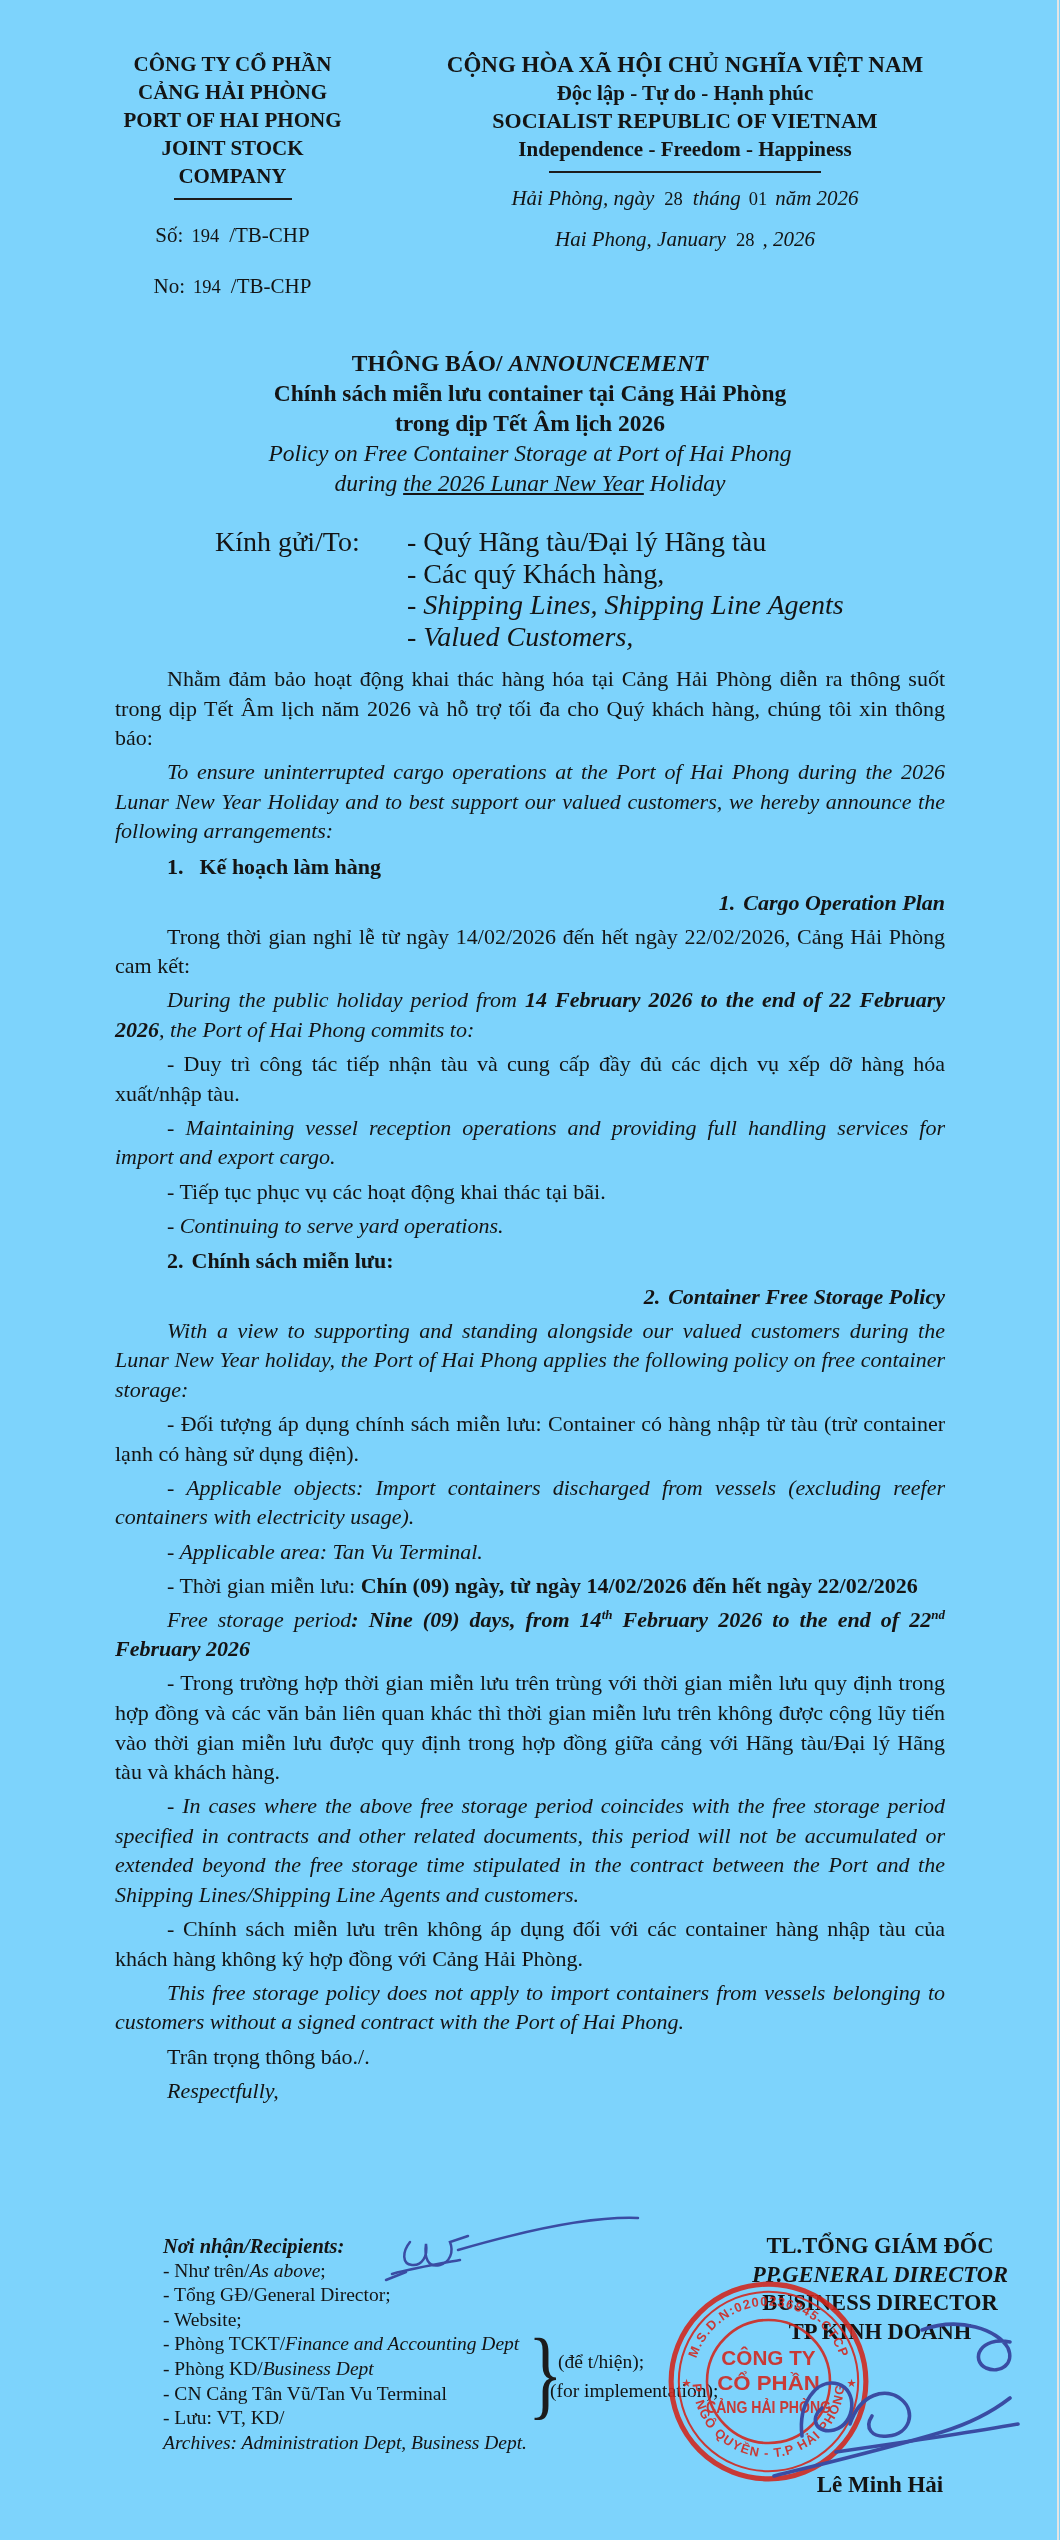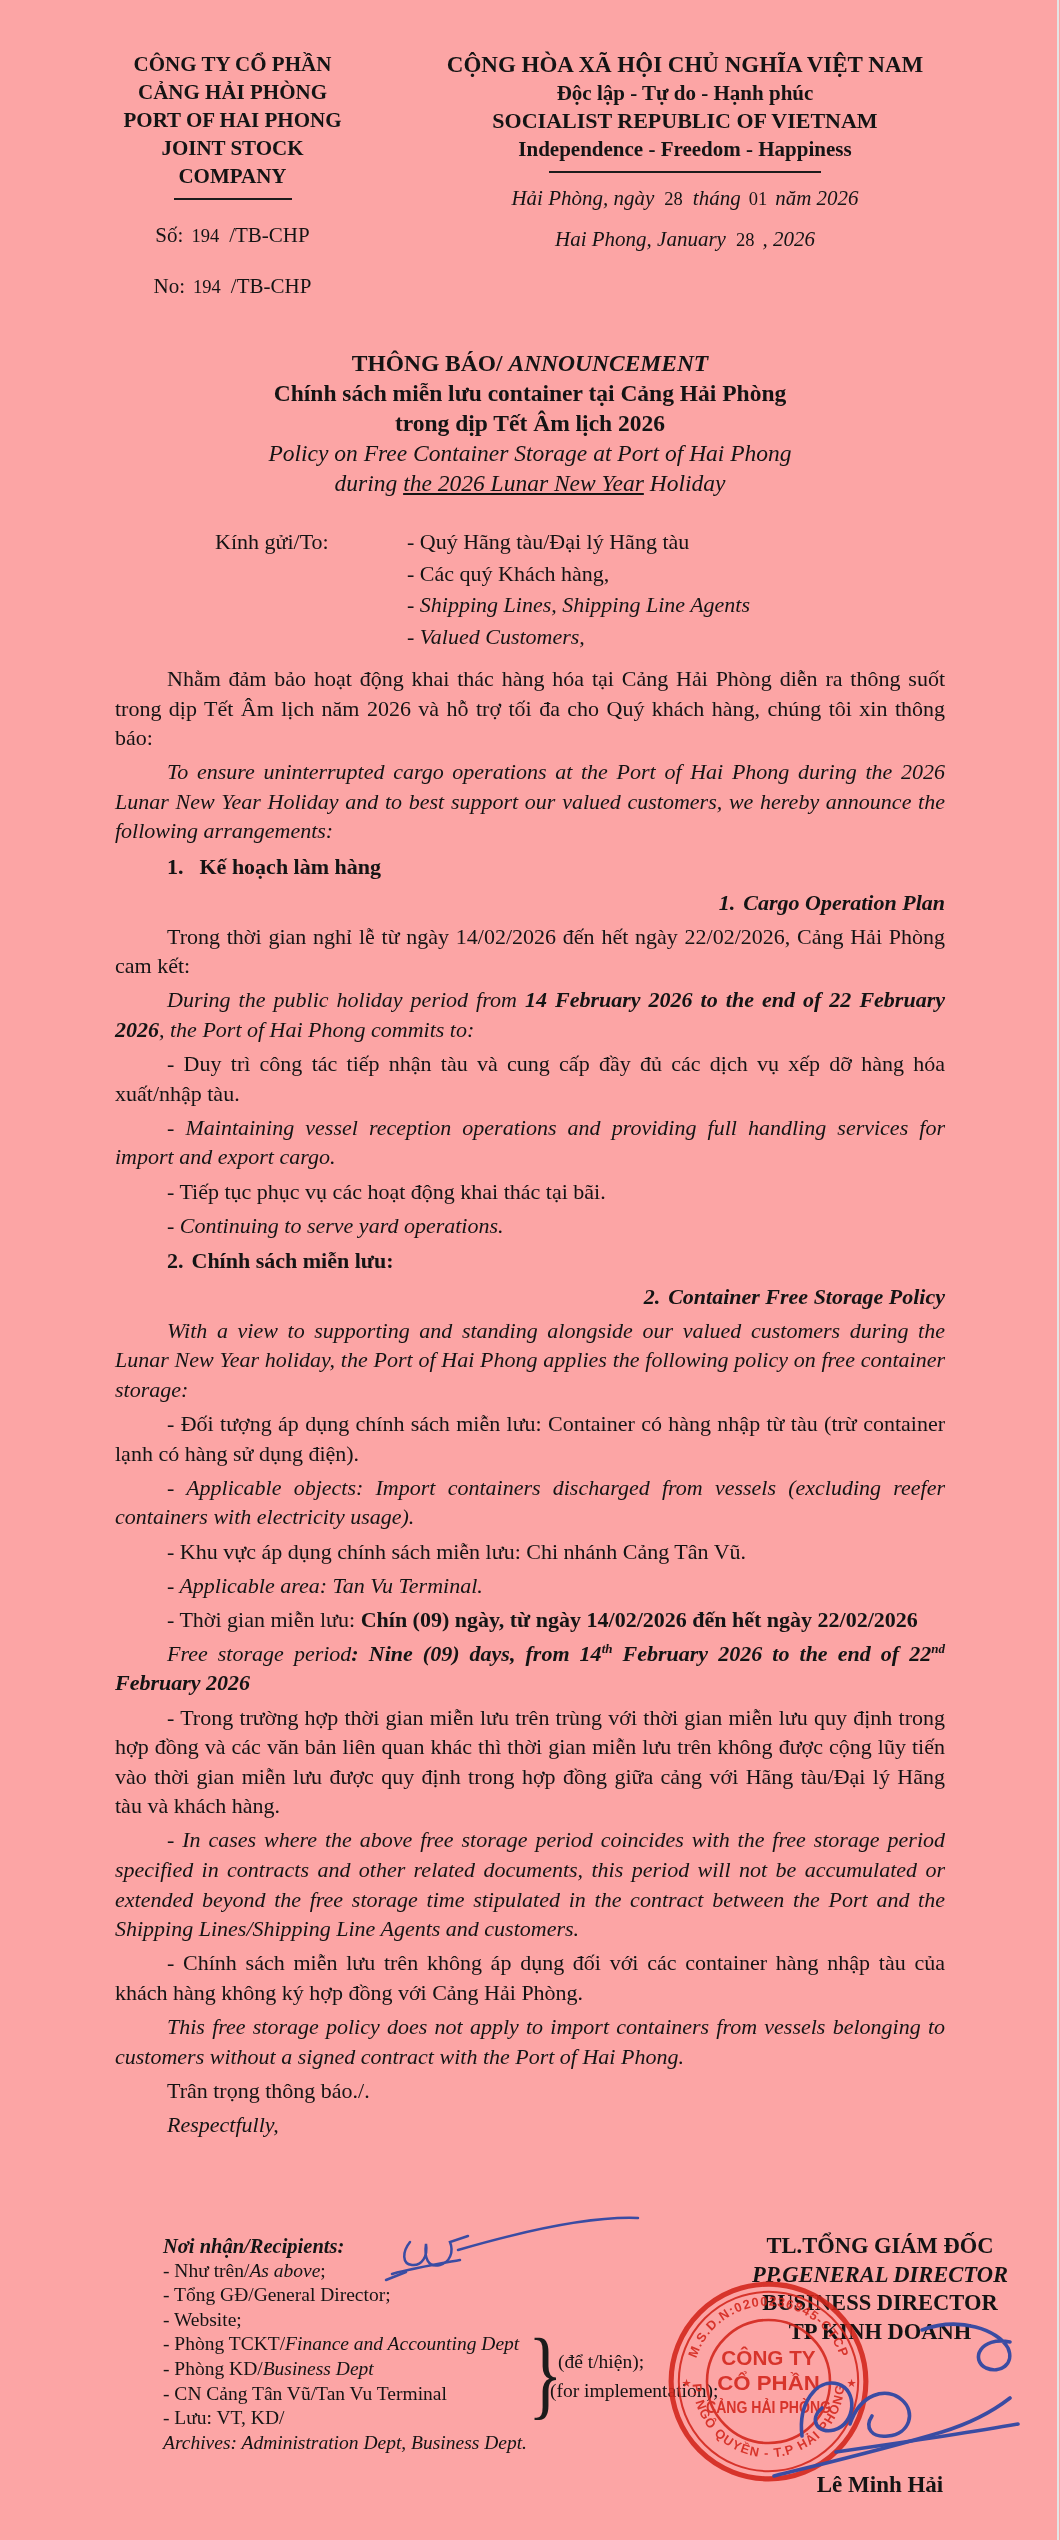--- a/index.html
+++ b/index.html
@@ -1,16 +1,16 @@
 <!DOCTYPE html>
 <html><head>
 <meta charset="utf-8">
 <style>
   html,body{margin:0;padding:0;background:#ffffff;}
-  .page{position:relative;width:1060px;height:2540px;background:#fca5a5;overflow:hidden;
+  .page{position:relative;width:1060px;height:2540px;background:#7dd3fc;overflow:hidden;
         font-family:"Liberation Serif","DejaVu Serif",serif;color:#141414;}
   .scan-edge{position:absolute;right:1px;top:0;width:2px;height:100%;background:#e4e4e4;}
   .content{position:absolute;left:115px;top:50px;width:830px;}
 
   
   .doc-header{display:flex;align-items:flex-start;}
   .h-left{width:235px;text-align:center;}
   .org-line{font-weight:bold;font-size:21px;line-height:28px;}
   .h-rule{height:2px;background:#1c1c1c;margin:8px auto 0;}
   .rule-left{width:118px;}
@@ -27,21 +27,21 @@
   .h-date{margin-top:10px;font-style:italic;font-size:21px;line-height:30px;}
 
   
   .title-block{margin-top:46px;text-align:center;font-size:23.5px;line-height:30px;}
   .t-b{font-weight:bold;text-align:center;}
   .t-bi{font-weight:bold;font-style:italic;}
   .t-i{font-style:italic;}
   .u{text-decoration:underline;}
 
   
-  .salut{display:flex;margin-top:28px;margin-left:100px;font-size:22px;line-height:31.5px;}
+  .salut{display:flex;margin-top:28px;margin-left:100px;font-size:28px;line-height:31.5px;}
   .salut-label{width:192px;flex:none;}
   .salut-items{flex:1;}
   .i{font-style:italic;}
   .b{font-weight:bold;}
 
   
   .bodytext{margin-top:12px;font-size:22px;line-height:29.6px;text-align:justify;}
   .p{margin:0 0 4.5px 0;text-indent:52px;}
   .ph{font-weight:bold;text-align:left;margin:6px 0 4.5px 0;}
   .phi{font-weight:bold;font-style:italic;text-align:right;}
@@ -123,21 +123,20 @@
       <p class="p en"><span>During the public holiday period from </span><span class="b">14 February 2026 to the end of 22 February 2026</span><span>, the Port of Hai Phong commits to:</span></p>
       <p class="p">- Duy trì công tác tiếp nhận tàu và cung cấp đầy đủ các dịch vụ xếp dỡ hàng hóa xuất/nhập tàu.</p>
       <p class="p en">- Maintaining vessel reception operations and providing full handling services for import and export cargo.</p>
       <p class="p">- Tiếp tục phục vụ các hoạt động khai thác tại bãi.</p>
       <p class="p en">- Continuing to serve yard operations.</p>
       <p class="p ph"><span>2.</span><span class="hgap-sm"></span><span>Chính sách miễn lưu:</span></p>
       <p class="p ph phi"><span>2.</span><span class="hgap-sm"></span><span>Container Free Storage Policy</span></p>
       <p class="p en">With a view to supporting and standing alongside our valued customers during the Lunar New Year holiday, the Port of Hai Phong applies the following policy on free container storage:</p>
       <p class="p">- Đối tượng áp dụng chính sách miễn lưu: Container có hàng nhập từ tàu (trừ container lạnh có hàng sử dụng điện).</p>
       <p class="p en">- Applicable objects: Import containers discharged from vessels (excluding reefer containers with electricity usage).</p>
-      <p class="p">- Khu vực áp dụng chính sách miễn lưu: Chi nhánh Cảng Tân Vũ.</p>
       <p class="p en">- Applicable area: Tan Vu Terminal.</p>
       <p class="p"><span>- Thời gian miễn lưu: </span><span class="b">Chín (09) ngày, từ ngày 14/02/2026 đến hết ngày 22/02/2026</span></p>
       <p class="p en"><span>Free storage period</span><span class="b">: Nine (09) days, from 14</span><sup class="b">th</sup><span class="b"> February 2026 to the end of 22</span><sup class="b">nd</sup><span class="b"> February 2026</span></p>
       <p class="p">- Trong trường hợp thời gian miễn lưu trên trùng với thời gian miễn lưu quy định trong hợp đồng và các văn bản liên quan khác thì thời gian miễn lưu trên không được cộng lũy tiến vào thời gian miễn lưu được quy định trong hợp đồng giữa cảng với Hãng tàu/Đại lý Hãng tàu và khách hàng.</p>
       <p class="p en">- In cases where the above free storage period coincides with the free storage period specified in contracts and other related documents, this period will not be accumulated or extended beyond the free storage time stipulated in the contract between the Port and the Shipping Lines/Shipping Line Agents and customers.</p>
       <p class="p">- Chính sách miễn lưu trên không áp dụng đối với các container hàng nhập tàu của khách hàng không ký hợp đồng với Cảng Hải Phòng.</p>
       <p class="p en">This free storage policy does not apply to import containers from vessels belonging to customers without a signed contract with the Port of Hai Phong.</p>
       <p class="p">Trân trọng thông báo./.</p>
       <p class="p en">Respectfully,</p>
     </div>

